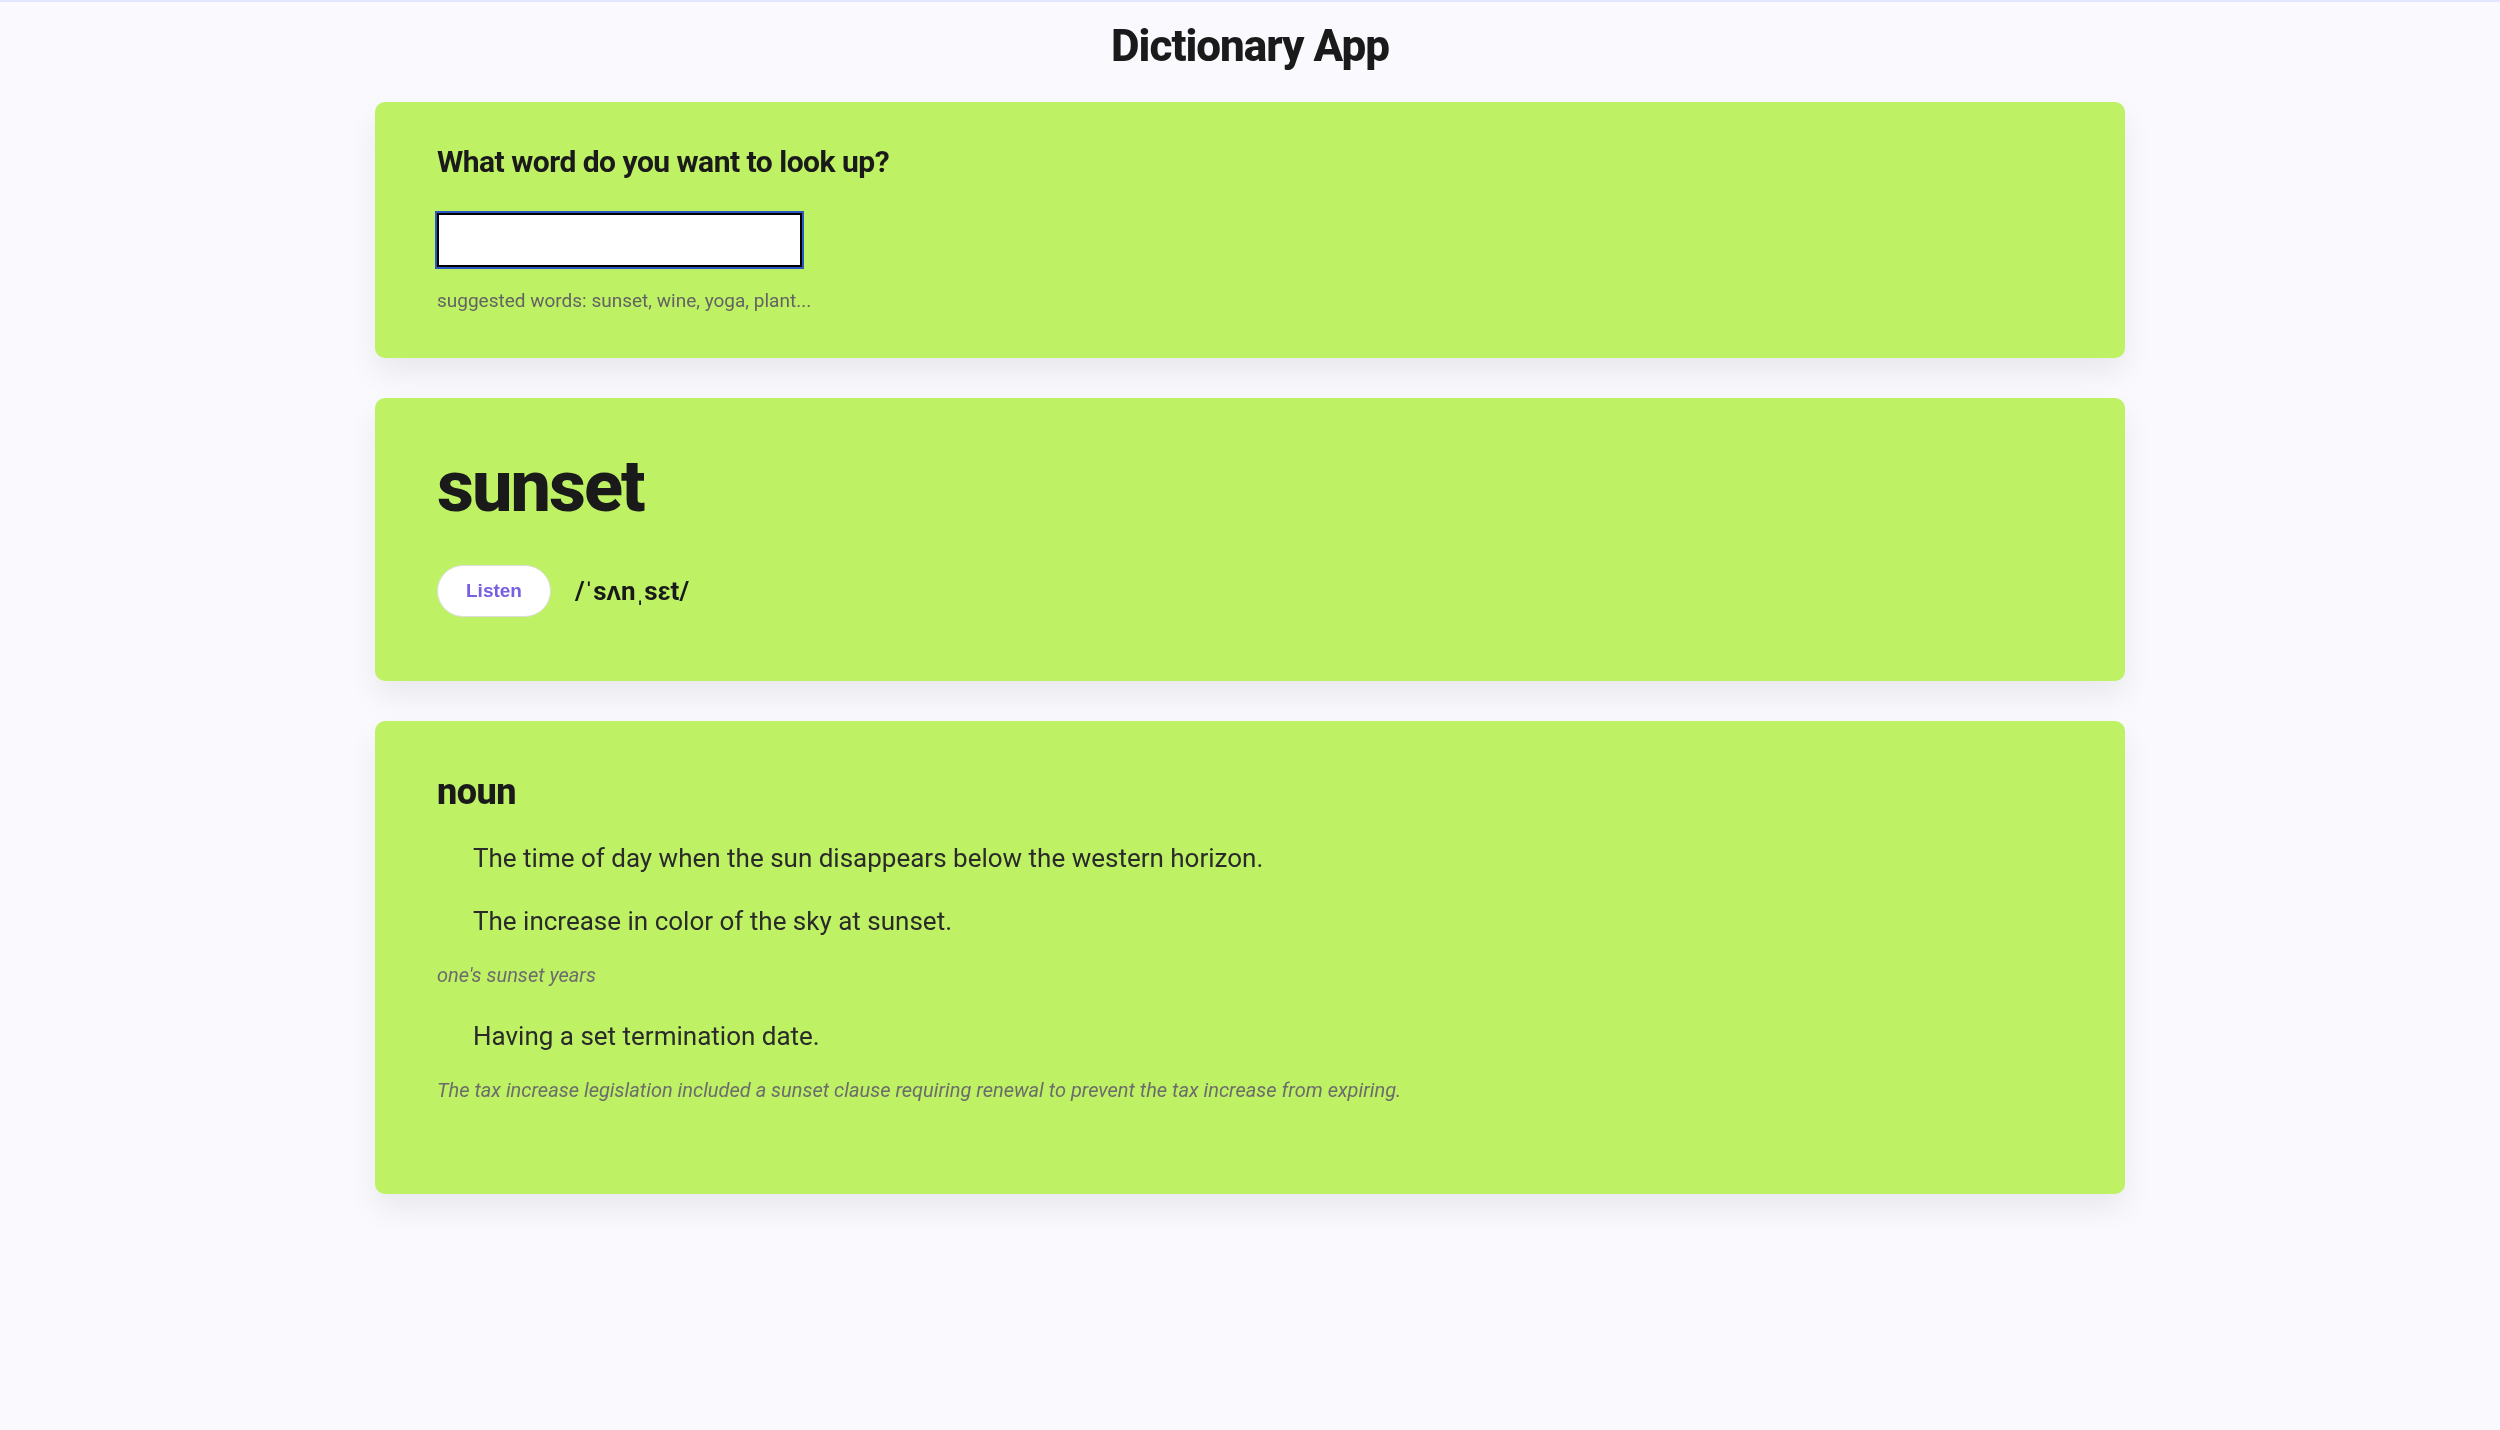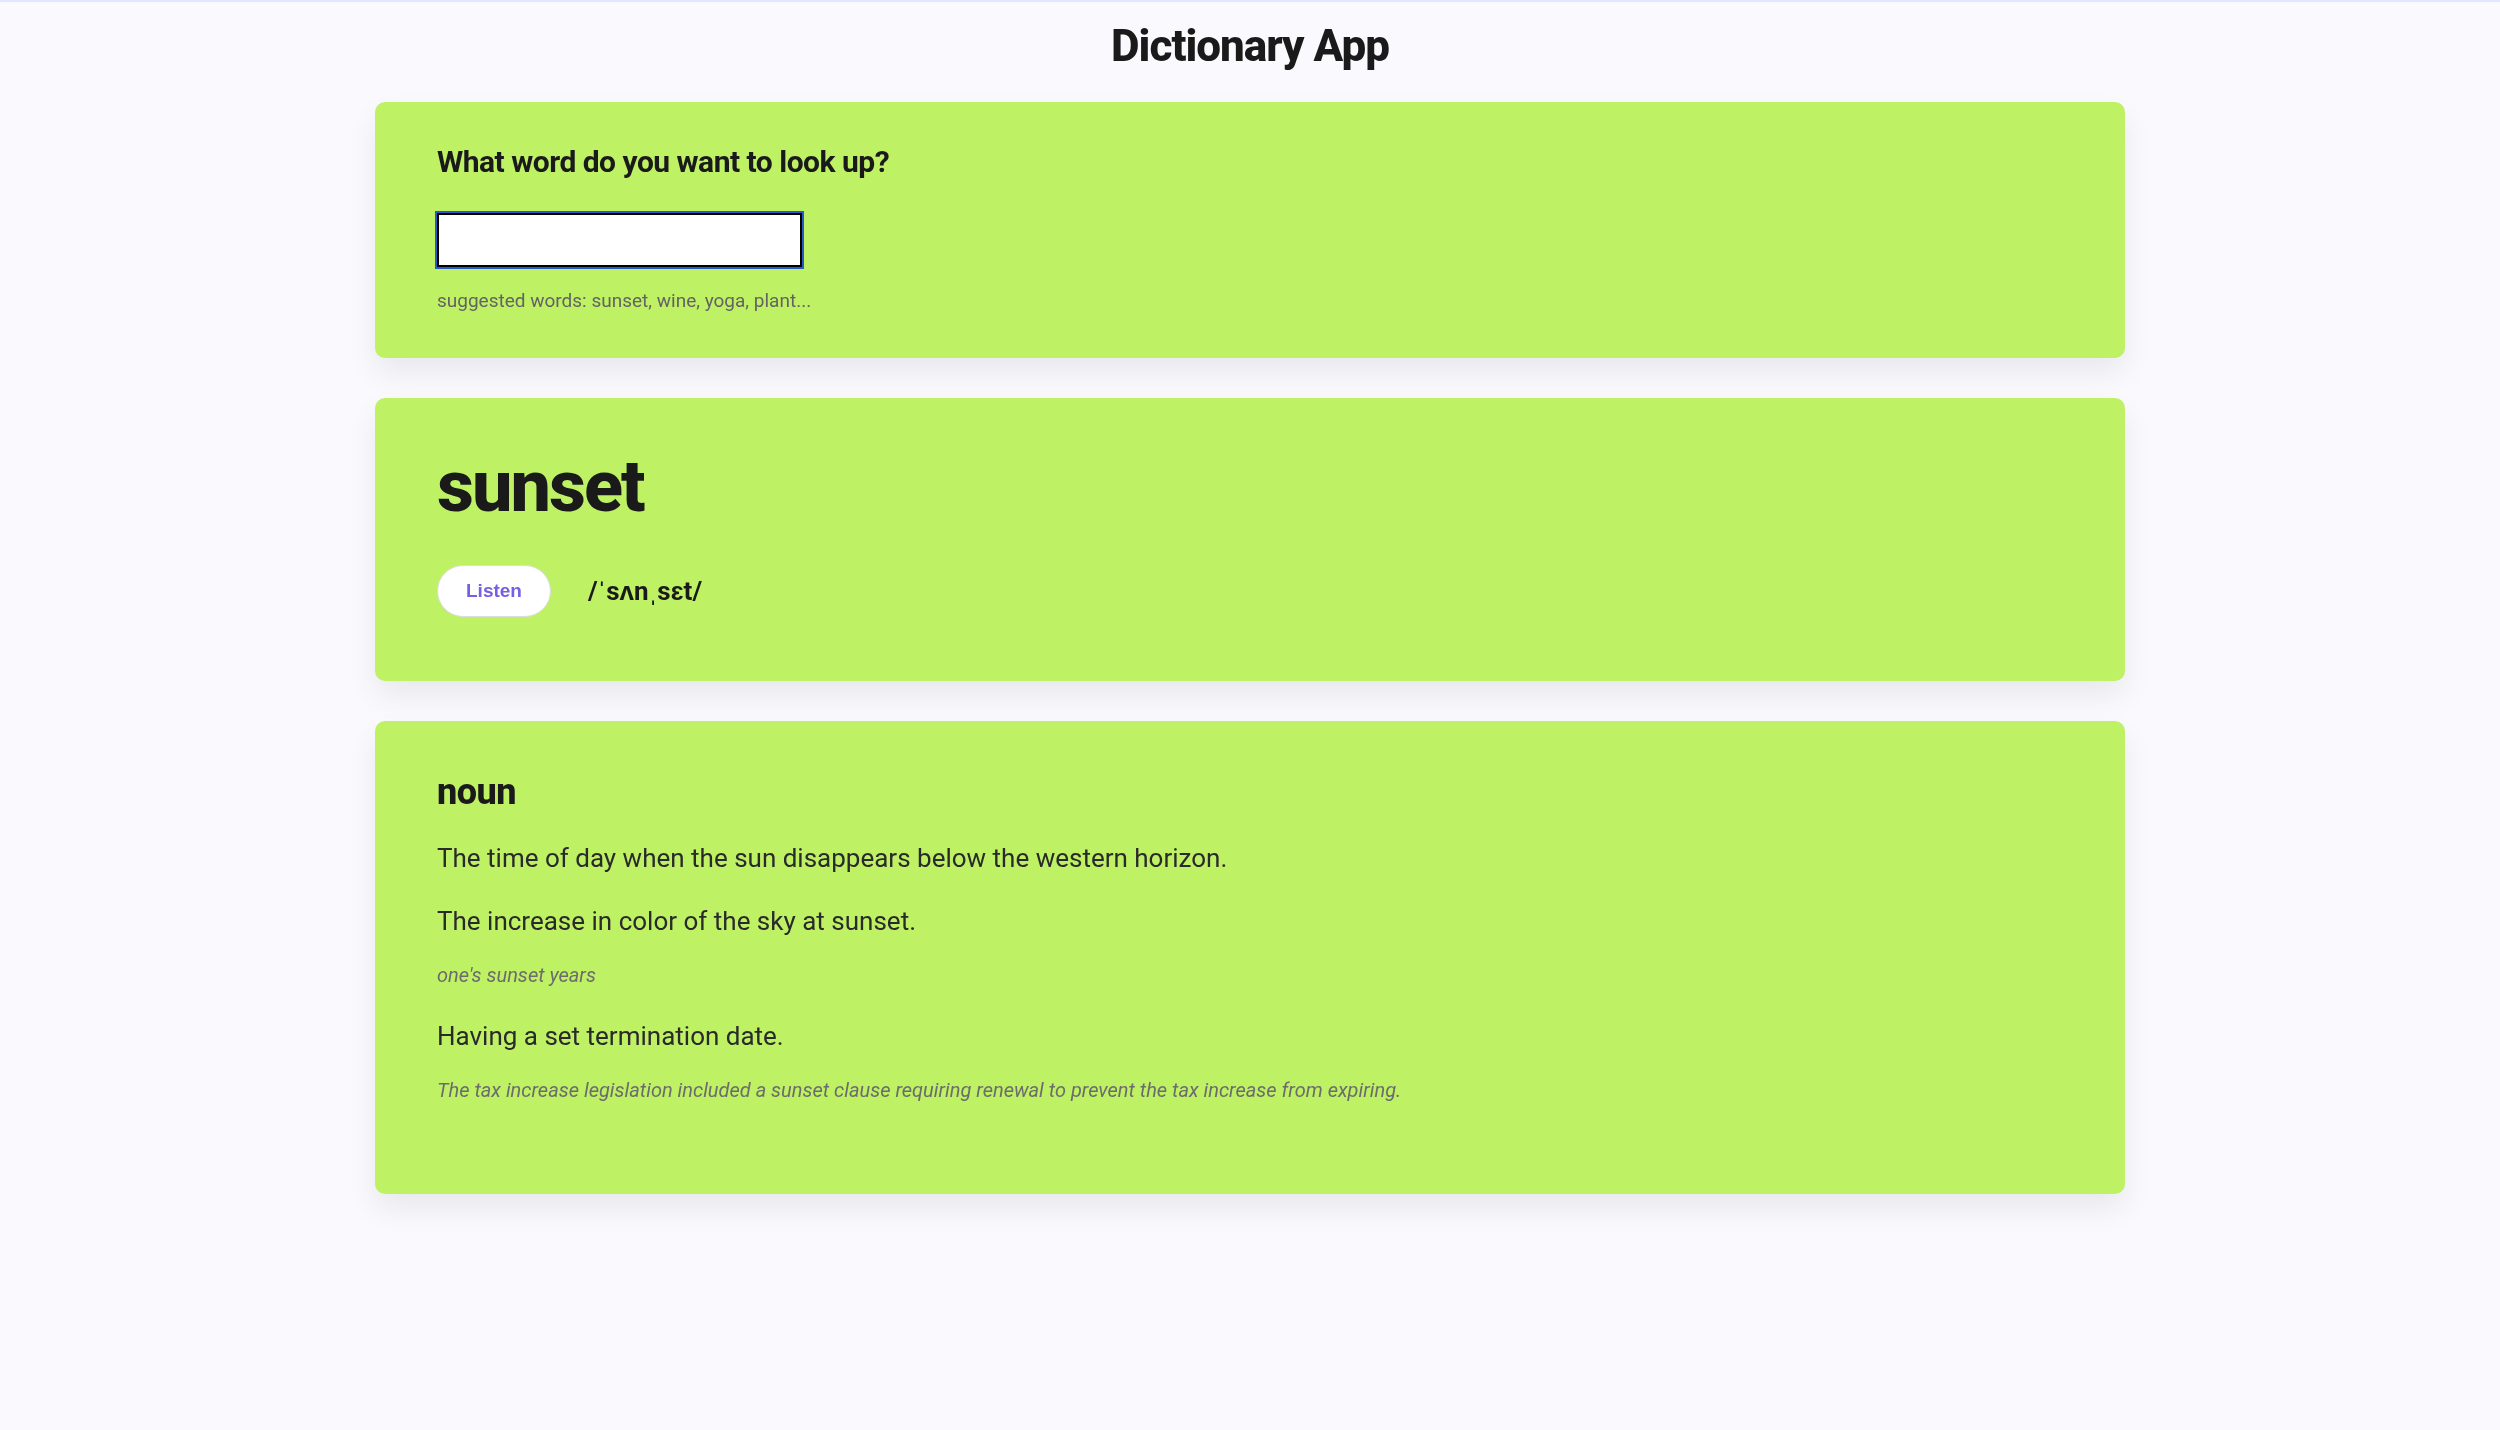--- a/index.html
+++ b/index.html
@@ -67,21 +67,21 @@
     .word-heading {
       font-size: 72px;
       font-weight: 800;
       letter-spacing: -2px;
       color: #1a1a1a;
       margin-bottom: 36px;
     }
     .pron-row {
       display: flex;
       align-items: center;
-      gap: 37px;
+      gap: 24px;
     }
     .listen-btn {
       background: #ffffff;
       border: 1px solid #dcdcdc;
       color: #785ee0;
       font-size: 19px;
       font-weight: 700;
       padding: 14px 28px;
       border-radius: 9999px;
       cursor: pointer;
@@ -99,20 +99,21 @@
       font-weight: 800;
       color: #1a1a1a;
       letter-spacing: -0.5px;
       margin-bottom: 28px;
     }
     .definition {
       font-size: 26px;
       color: #2a2a2a;
       margin-bottom: 28px;
       line-height: 1.35;
+      margin-left: 36px;
     }
     .example {
       font-size: 20px;
       font-style: italic;
       color: #6c6c6c;
       margin-top: -6px;
       margin-bottom: 30px;
       line-height: 1.4;
     }
   </style>

